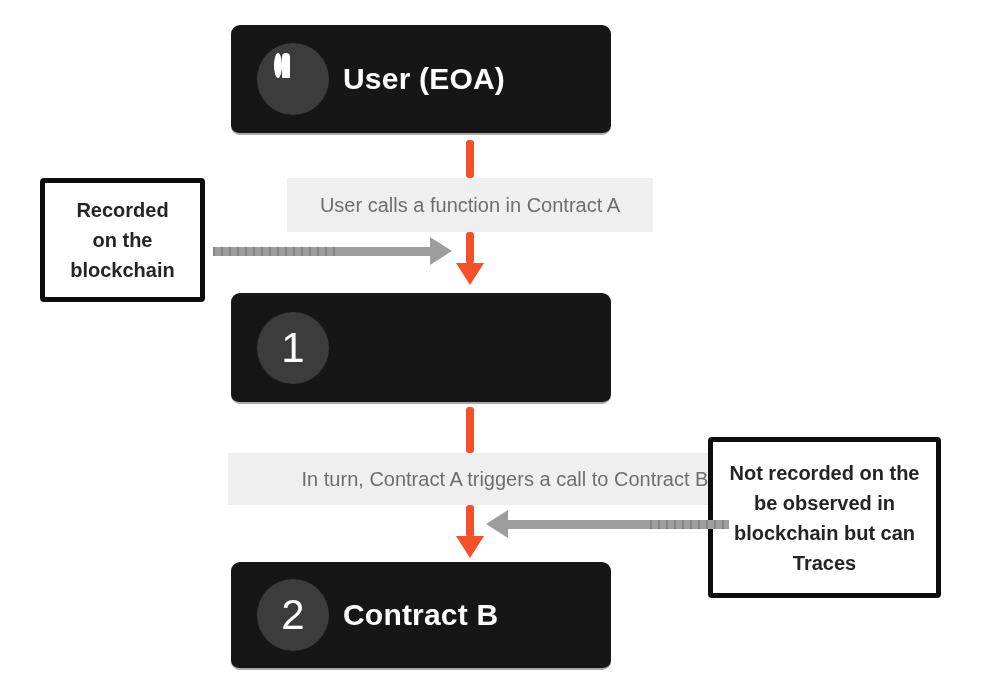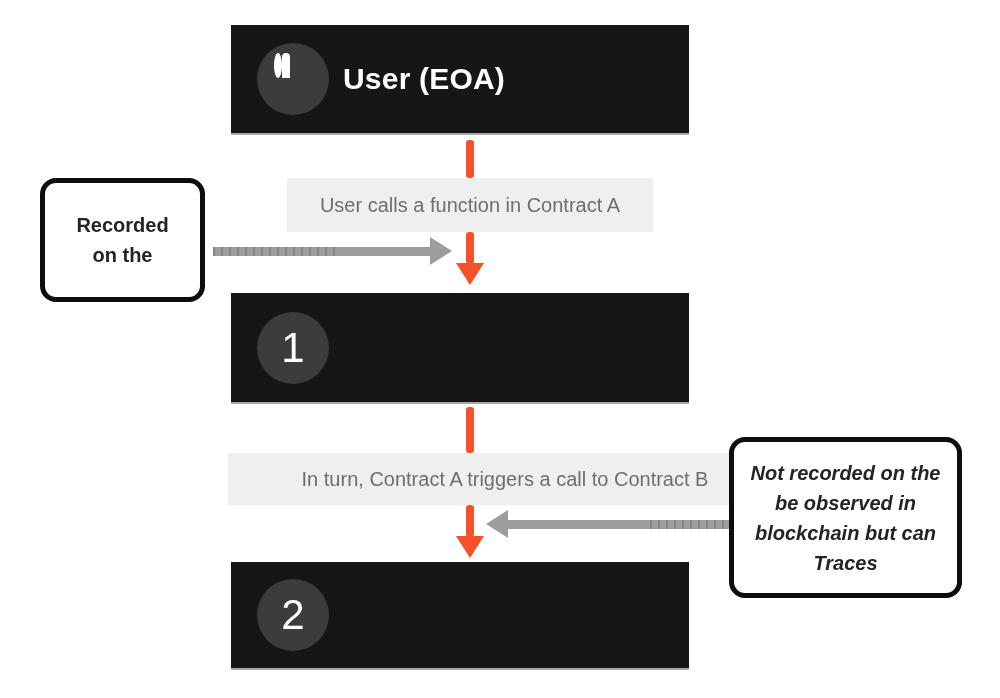--- a/index.html
+++ b/index.html
@@ -2,22 +2,22 @@
 <html><head>
 <meta charset="utf-8">
 <style>
   html,body{margin:0;padding:0;background:#ffffff;}
   .stage{
     position:relative;width:1000px;height:698px;background:#ffffff;
     font-family:"Liberation Sans","DejaVu Sans",sans-serif;overflow:hidden;
   }
   
   .node{
-    position:absolute;left:231px;width:458px;background:#161616;
-    border-radius:0;border-bottom:2px solid #a9a9a9;
+    position:absolute;left:231px;width:380px;background:#161616;
+    border-radius:9px;border-bottom:2px solid #a9a9a9;
     display:flex;align-items:center;
   }
   .node-badge{
     position:absolute;left:26px;top:50%;transform:translateY(-50%);
     width:72px;height:72px;border-radius:50%;background:#3c3c3c;
     display:flex;align-items:center;justify-content:center;
   }
   .node-badge-num{
     color:#ffffff;font-size:42px;font-weight:400;line-height:1;
   }
@@ -67,21 +67,21 @@
     border-top:14px solid transparent;border-bottom:14px solid transparent;
     border-left:22px solid #9d9d9d;
   }
   .gray-head-left{
     position:absolute;width:0;height:0;
     border-top:14px solid transparent;border-bottom:14px solid transparent;
     border-right:22px solid #9d9d9d;
   }
   
   .callout{
-    position:absolute;background:#ffffff;border:5px solid #0d0d0d;border-radius:16px;
+    position:absolute;background:#ffffff;border:5px solid #0d0d0d;border-radius:4px;
     display:flex;flex-direction:column;align-items:center;justify-content:center;
     color:#242424;font-size:20px;font-weight:700;line-height:30px;text-align:center;
   }
 </style>
 </head>
 <body>
 
 <div class="stage">
 
   <div class="node" style="top:25px;height:108px;">
@@ -111,31 +111,33 @@
   <div class="edge-label" style="left:228px;top:453px;width:554px;height:52px;">
     <span>In turn, Contract A triggers a call to Contract B</span>
   </div>
   <div class="flow-shaft" style="left:470px;top:505px;height:32px;"></div>
   <div class="flow-head" style="left:470px;top:536px;"></div>
 
   <div class="node" style="top:562px;height:106px;">
     <div class="node-badge">
       <span class="node-badge-num">2</span>
     </div>
+    <div class="node-title">Contract B</div>
   </div>
 
   <div class="callout" style="left:40px;top:178px;width:155px;height:114px;">
     <div>Recorded</div>
     <div>on the</div>
+    <div>blockchain</div>
   </div>
 
   <div class="gray-shaft dash-left" style="left:213px;top:247px;width:224px;"></div>
   <div class="gray-head-right" style="left:430px;top:237px;"></div>
 
-  <div class="callout" style="left:729px;top:437px;width:223px;height:151px;font-style:italic;">
+  <div class="callout" style="left:708px;top:437px;width:223px;height:151px;">
     <div>Not recorded on the</div>
     <div>be observed in</div>
     <div>blockchain but can</div>
     <div>Traces</div>
   </div>
 
   <div class="gray-shaft dash-right" style="left:504px;top:520px;width:225px;"></div>
   <div class="gray-head-left" style="left:486px;top:510px;"></div>
 
 </div>

